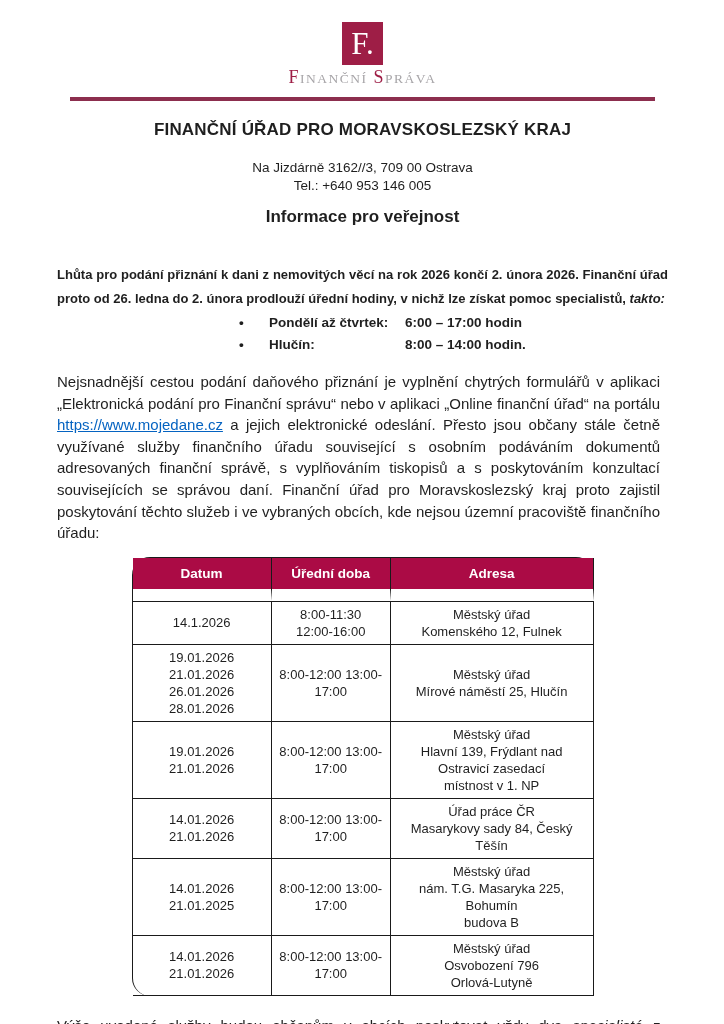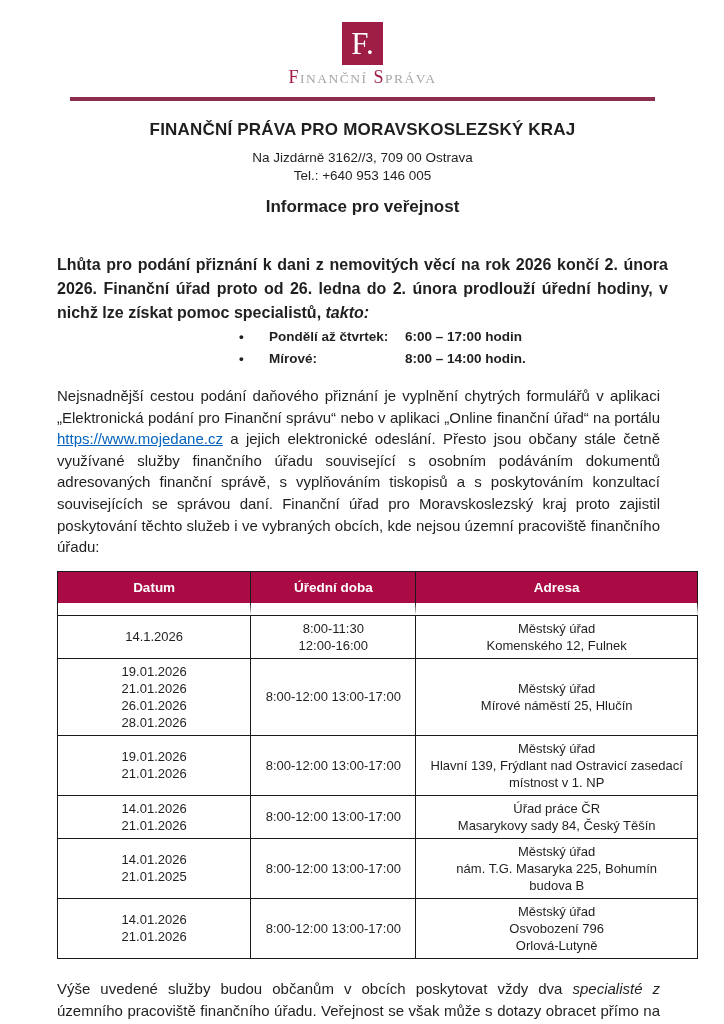--- a/index.html
+++ b/index.html
@@ -52,32 +52,32 @@
     font-size: 17px;
     font-weight: bold;
     text-align: center;
     letter-spacing: 0.2px;
   }
   .office-address, .office-phone {
     text-align: center;
     font-size: 13.5px;
     line-height: 17.5px;
   }
-  .office-address { margin-top: 9px; }
+  .office-address { margin-top: 19px; }
   .page-title {
     margin: 13px 0 0 0;
     font-size: 17px;
     font-weight: bold;
     text-align: center;
   }
 
   
   .intro {
     margin: 36px 0 0 0;
-    font-size: 16px;
+    font-size: 13px;
     font-weight: bold;
     line-height: 24px;
     text-align: justify;
   }
   .intro em { font-style: italic; }
 
   .hours-list { margin: 1px 0 0 0; padding: 0; list-style: none; }
   .hours-list li {
     position: relative;
     padding-left: 212px;
@@ -98,27 +98,28 @@
     margin: 15px 8px 0 0;
     font-size: 15px;
     line-height: 21.6px;
     text-align: justify;
   }
   .body-p em { font-style: italic; }
   a.doc-link { color: #0563c1; text-decoration: underline; cursor: pointer; }
 
   
   table.schedule {
-    width: 641px;
+    width: 462px;
     margin: 13px auto 0 auto;
     border-collapse: separate;
     border-spacing: 0;
     border-top: 1.5px solid #1a1a1a;
     border-left: 1.5px solid #1a1a1a;
     font-size: 13px;
+    border-radius: 18px;
   }
   table.schedule th, table.schedule td {
     border-right: 1.5px solid #1a1a1a;
     border-bottom: 1.5px solid #1a1a1a;
     text-align: center;
     vertical-align: middle;
   }
   table.schedule th {
     background: #ab0b45;
     color: #ffffff;
@@ -146,33 +147,33 @@
   <header>
     <div class="logo">
       <div class="logo-square">
         <span>F.</span>
       </div>
       <div class="logo-wordmark"><span class="cap">F</span><span>INANČNÍ</span><span class="word-gap"></span><span class="cap">S</span><span>PRÁVA</span></div>
     </div>
 
     <div class="header-rule"></div>
 
-    <h1 class="office-name">FINANČNÍ PRÁVA PRO MORAVSKOSLEZSKÝ KRAJ</h1>
+    <h1 class="office-name">FINANČNÍ ÚŘAD PRO MORAVSKOSLEZSKÝ KRAJ</h1>
     <div class="office-address">Na Jizdárně 3162//3, 709 00 Ostrava</div>
     <div class="office-phone">Tel.: +640 953 146 005</div>
     <h2 class="page-title">Informace pro veřejnost</h2>
   </header>
 
   <main>
 
     <p class="intro"><span>Lhůta pro podání přiznání k dani z nemovitých věcí na rok 2026 končí 2. února 2026. Finanční úřad proto od 26. ledna do 2. února prodlouží úřední hodiny, v nichž lze získat pomoc specialistů, </span><em>takto:</em></p>
 
     <ul class="hours-list">
         <li><span class="time-label">Pondělí až čtvrtek:</span><span>6:00 – 17:00 hodin</span></li>
-        <li><span class="time-label">Mírové:</span><span>8:00 – 14:00 hodin.</span></li>
+        <li><span class="time-label">Hlučín:</span><span>8:00 – 14:00 hodin.</span></li>
       </ul>
 
     <p class="body-p"><span>Nejsnadnější cestou podání daňového přiznání je vyplnění chytrých formulářů v aplikaci „Elektronická podání pro Finanční správu“ nebo v aplikaci „Online finanční úřad“ na portálu </span><a class="doc-link">https://www.mojedane.cz</a><span> a jejich elektronické odeslání. Přesto jsou občany stále četně využívané služby finančního úřadu související s osobním podáváním dokumentů adresovaných finanční správě, s vyplňováním tiskopisů a s poskytováním konzultací souvisejících se správou daní. Finanční úřad pro Moravskoslezský kraj proto zajistil poskytování těchto služeb i ve vybraných obcích, kde nejsou územní pracoviště finančního úřadu:</span></p>
 
     <table class="schedule">
       <colgroup>
         <col class="col-datum">
           <col class="col-doba">
           <col class="col-adresa">
       </colgroup>

